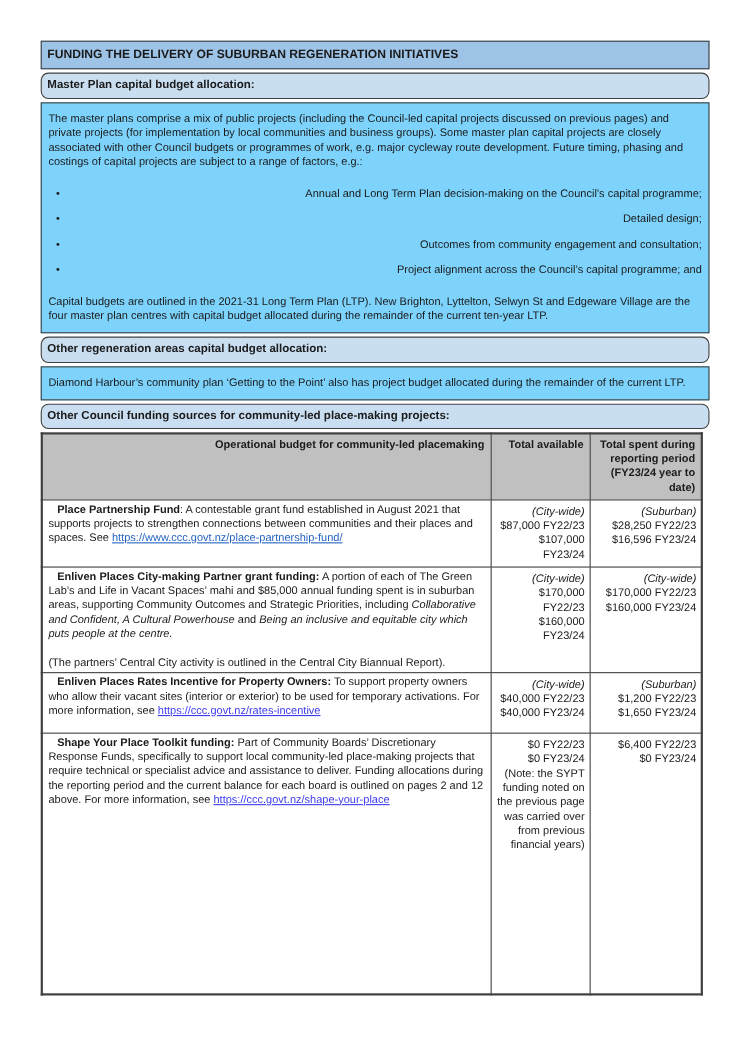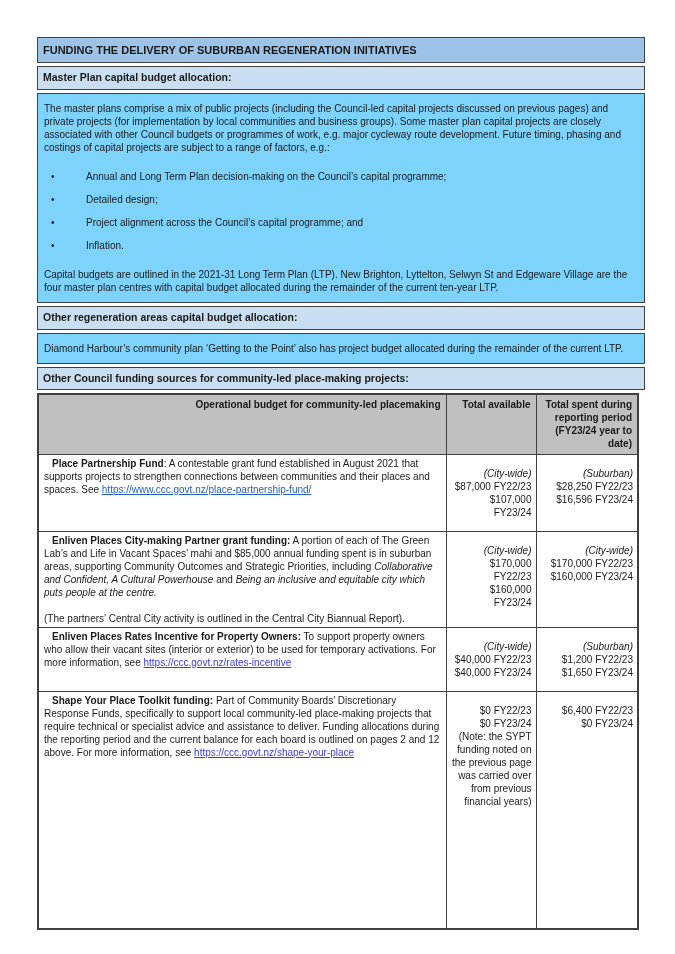--- a/index.html
+++ b/index.html
@@ -29,33 +29,35 @@
     box-sizing: border-box;
   }
   .banner-title {
     background: var(--banner-blue, #9DC3E6);
     font-size: 11px;
     padding: 5px 5px;
   }
   .banner-sub {
     background: var(--banner-light-blue, #C9DEF1);
     font-size: 10.5px;
+    border-radius: 7px;
   }
   .box {
     border: 1px solid var(--border-dark, #404040);
     padding: 1px 6px;
     margin-bottom: 3px;
     box-sizing: border-box;
     background: #7dd3fc;
   }
   .box p { margin: 7px 0; }
   ul.factors {
     list-style: none;
     margin: 16px 0;
     padding: 0;
+    text-align: right;
   }
   ul.factors li {
     position: relative;
     padding-left: 42px;
     margin: 10px 0;
   }
   ul.factors li::before {
     content: "\2022";
     position: absolute;
     left: 7px;
@@ -73,21 +75,21 @@
     box-sizing: border-box;
   }
   table.funding th {
     background: var(--table-header-gray, #C0C0C0);
     text-align: right;
     font-size: 10px;
     padding: 3px 5px;
     height: 60px;
   }
   td.desc { padding: 2px 5px; text-align: left; }
-  td.num  { padding: 12px 4px; text-align: right; }
+  td.num  { padding: 4px 4px; text-align: right; }
   .para + .para { margin-top: 13px; }
   .bold { font-weight: bold; padding-left: 8px; }
   .ital { font-style: italic; }
   .note-line { font-style: italic; }
   a.lnk-a  { color: var(--link-blue, #2563C0); text-decoration: underline; }
   a.lnk-a2 { color: var(--link-violet, #3C3BEE); text-decoration: underline; }
   tr.row-0 td { height: 60px; }
   tr.row-1 td { height: 86px; }
   tr.row-2 td { height: 55px; }
   tr.row-3 td { height: 238px; }
@@ -99,22 +101,22 @@
 
   <div class="banner banner-title">FUNDING THE DELIVERY OF SUBURBAN REGENERATION INITIATIVES</div>
 
   <div class="banner banner-sub">Master Plan capital budget allocation:</div>
 
   <div class="box">
     <p>The master plans comprise a mix of public projects (including the Council-led capital projects discussed on previous pages) and private projects (for implementation by local communities and business groups). Some master plan capital projects are closely associated with other Council budgets or programmes of work, e.g. major cycleway route development. Future timing, phasing and costings of capital projects are subject to a range of factors, e.g.:</p>
     <ul class="factors">
       <li>Annual and Long Term Plan decision-making on the Council’s capital programme;</li>
       <li>Detailed design;</li>
+      <li>Outcomes from community engagement and consultation;</li>
       <li>Project alignment across the Council’s capital programme; and</li>
-      <li>Inflation.</li>
     </ul>
     <p>Capital budgets are outlined in the 2021-31 Long Term Plan (LTP).  New Brighton, Lyttelton, Selwyn St and Edgeware Village are the four master plan centres with capital budget allocated during the remainder of the current ten-year LTP.</p>
   </div>
 
   <div class="banner banner-sub">Other regeneration areas capital budget allocation:</div>
 
   <div class="box">
     <p>Diamond Harbour’s community plan ‘Getting to the Point’ also has project budget allocated during the remainder of the current LTP.</p>
   </div>
 

